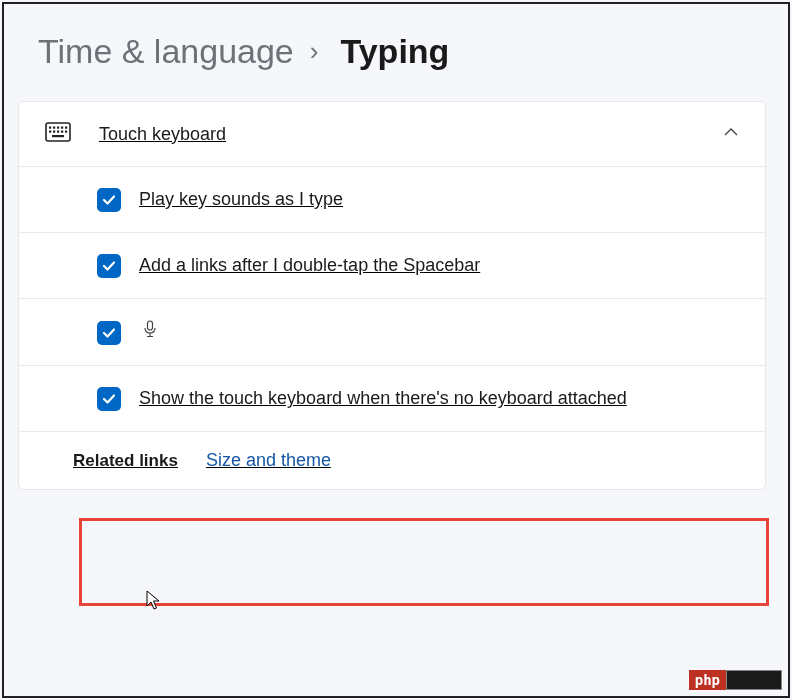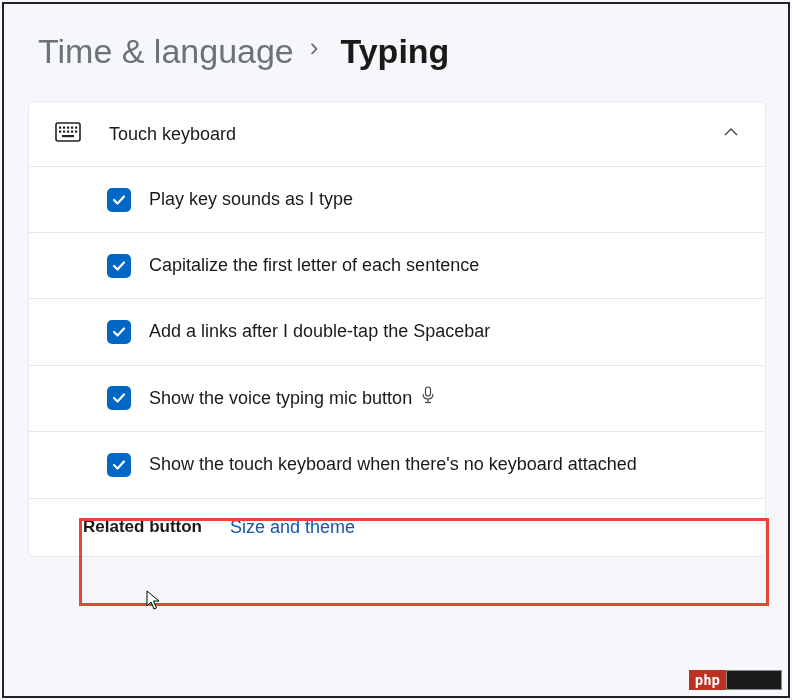--- a/index.html
+++ b/index.html
@@ -18,21 +18,21 @@
     .frame {
       border: 2px solid #222;
       width: 788px;
       height: 696px;
       margin: 2px;
       background: #f5f7fb;
       position: relative;
     }
     .breadcrumb {
       display: flex;
-      align-items: flex-start;
+      align-items: center;
       gap: 16px;
       padding: 28px 34px 20px 34px;
     }
     .breadcrumb-parent {
       font-size: 34px;
       font-weight: 500;
       color: #6d7278;
     }
     .breadcrumb-sep {
       font-size: 26px;
@@ -42,22 +42,23 @@
     .breadcrumb-current {
       font-size: 34px;
       font-weight: 600;
       color: #1a1a1a;
       margin-left: 6px;
     }
     .panel {
       background: #ffffff;
       border: 1px solid #e8e8e8;
       border-radius: 6px;
-      margin: 10px 22px 0 24px;
+      margin: 10px 22px 0 14px;
       overflow: hidden;
+      text-decoration: underline;
     }
     .section-header {
       display: flex;
       align-items: center;
       padding: 20px 26px 20px 26px;
       border-bottom: 1px solid #e8e8e8;
       cursor: pointer;
     }
     .keyboard-icon {
       width: 26px;
@@ -68,21 +69,21 @@
       font-size: 18px;
       color: #1a1a1a;
       flex: 1;
     }
     .chevron {
       width: 16px;
       height: 16px;
     }
     .option-row {
       display: flex;
-      align-items: center;
+      align-items: flex-end;
       padding: 20px 26px 20px 78px;
       border-bottom: 1px solid #e8e8e8;
       gap: 18px;
     }
     .option-row:last-of-type {
       border-bottom: 1px solid #e8e8e8;
     }
     .checkbox {
       width: 24px;
       height: 24px;
@@ -200,46 +201,37 @@
 
     <div class="option-row">
       <div class="checkbox">
         <svg viewBox="0 0 14 14">
             <path d="M2 7 L5.5 10.5 L12 3.5" fill="none" stroke="#fff" stroke-width="2.2" stroke-linecap="round" stroke-linejoin="round"></path>
           </svg>
       </div>
       <span class="option-label">Play key sounds as I type</span>
     </div>
 
-    <div class="option-row">
-      <div class="checkbox">
-        <svg viewBox="0 0 14 14">
-            <path d="M2 7 L5.5 10.5 L12 3.5" fill="none" stroke="#fff" stroke-width="2.2" stroke-linecap="round" stroke-linejoin="round"></path>
-          </svg>
-      </div>
-      <span class="option-label">Capitalize the first letter of each sentence</span>
-    </div>
 
     <div class="option-row">
       <div class="checkbox">
         <svg viewBox="0 0 14 14">
             <path d="M2 7 L5.5 10.5 L12 3.5" fill="none" stroke="#fff" stroke-width="2.2" stroke-linecap="round" stroke-linejoin="round"></path>
           </svg>
       </div>
       <span class="option-label">Add a links after I double-tap the Spacebar</span>
     </div>
 
     <div class="option-row">
       <div class="checkbox">
         <svg viewBox="0 0 14 14">
             <path d="M2 7 L5.5 10.5 L12 3.5" fill="none" stroke="#fff" stroke-width="2.2" stroke-linecap="round" stroke-linejoin="round"></path>
           </svg>
       </div>
       <span class="option-label">
-        <span>Show the voice typing mic button</span>
         <span class="mic-icon">
           <svg width="14" height="18" viewBox="0 0 14 18">
             <rect x="4.5" y="1" width="5" height="9" rx="2.5" fill="none" stroke="#444" stroke-width="1.2"></rect>
             <path d="M2 8 C2 12 5 13 7 13 C9 13 12 12 12 8" fill="none" stroke="#444" stroke-width="1.2"></path>
             <line x1="7" y1="13" x2="7" y2="16" stroke="#444" stroke-width="1.2"></line>
             <line x1="4" y1="16.5" x2="10" y2="16.5" stroke="#444" stroke-width="1.2"></line>
           </svg>
         </span>
       </span>
     </div>
@@ -247,21 +239,21 @@
     <div class="option-row">
       <div class="checkbox">
         <svg viewBox="0 0 14 14">
             <path d="M2 7 L5.5 10.5 L12 3.5" fill="none" stroke="#fff" stroke-width="2.2" stroke-linecap="round" stroke-linejoin="round"></path>
           </svg>
       </div>
       <span class="option-label">Show the touch keyboard when there's no keyboard attached</span>
     </div>
 
     <div class="related-row">
-      <span class="related-label">Related button</span>
+      <span class="related-label">Related links</span>
       <span class="related-link">Size and theme</span>
     </div>
   </div>
 
   <div class="highlight-box"></div>
 
   <span class="cursor">
     <svg width="18" height="22" viewBox="0 0 18 22">
       <path d="M1 1 L1 16 L5 12 L8 19 L10.5 18 L7.5 11 L13 11 Z" fill="#fff" stroke="#000" stroke-width="1"></path>
     </svg>

